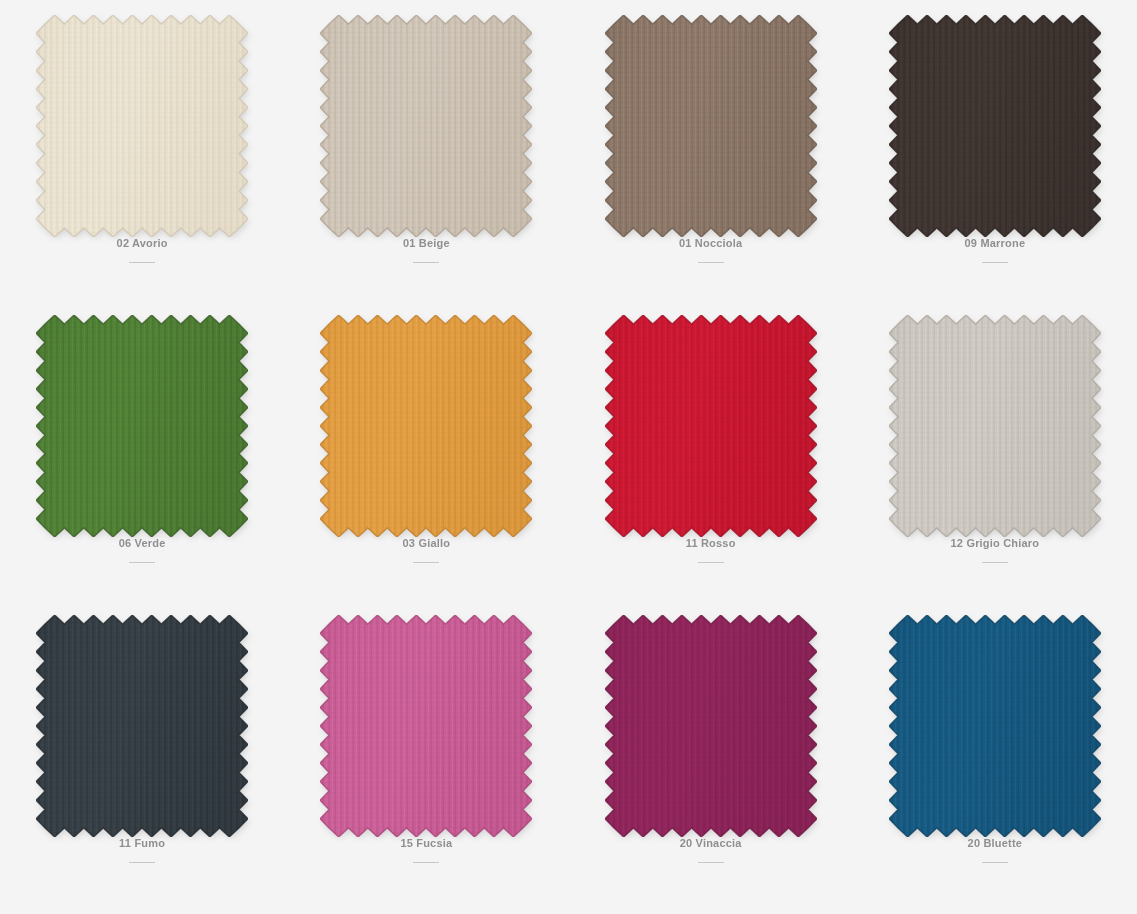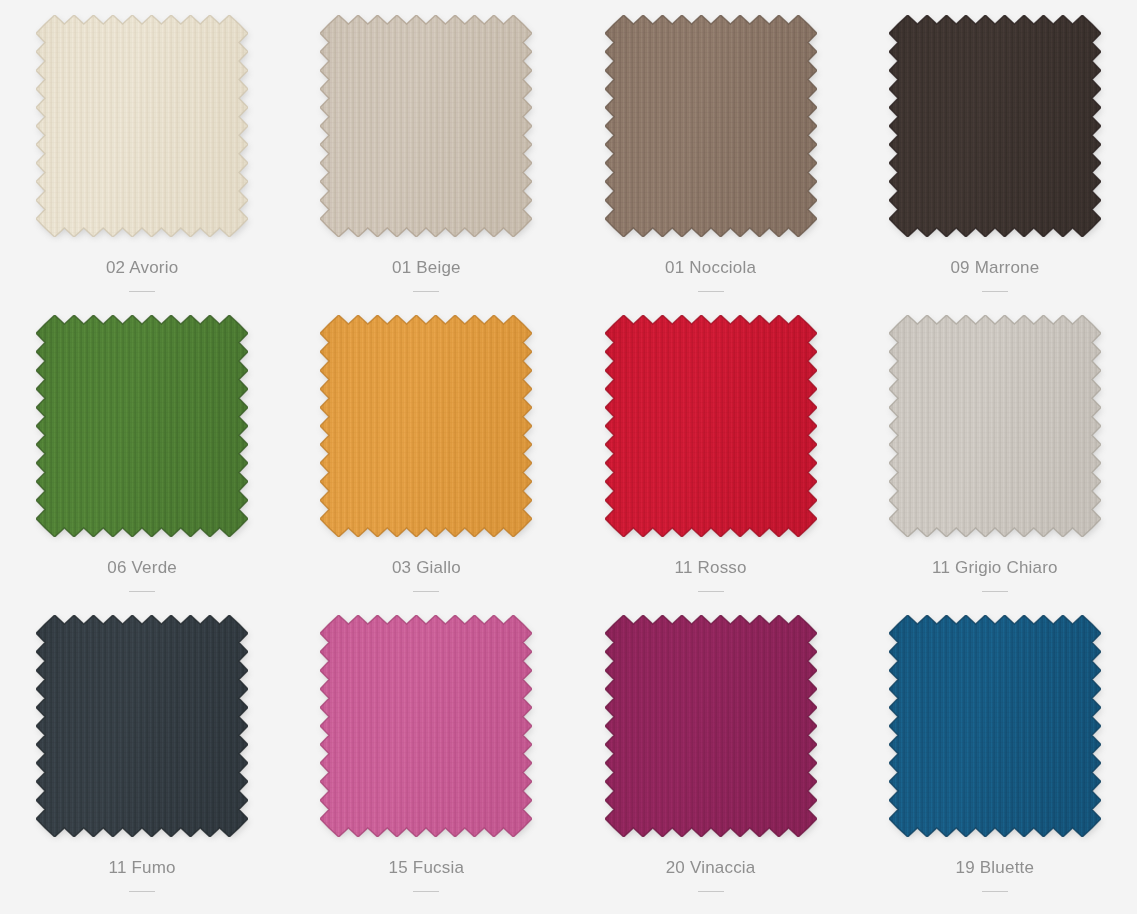--- a/index.html
+++ b/index.html
@@ -51,26 +51,25 @@
 
   .swatch-fabric {
     position: absolute;
     left: 0;
     top: 0;
     width: 212px;
     height: 222px;
   }
 
   .swatch-label {
-    margin-top: 22px;
-    font-size: 17px;
+    font-size: 11px;
     line-height: 1.1;
     color: #8f8f8f;
     letter-spacing: 0.2px;
-    font-weight: 400;
+    font-weight: 700;
     text-align: center;
     white-space: nowrap;
   }
 
   .swatch-divider {
     margin-top: 13px;
     width: 26px;
     height: 1px;
     background: #c8c8c8;
   }
@@ -349,21 +348,21 @@
               <polygon points="9.0,9.0 18.7,0.0 28.4,9.0 38.1,0.0 47.8,9.0 57.5,0.0 67.2,9.0 76.9,0.0 86.6,9.0 96.3,0.0 106.0,9.0 115.7,0.0 125.4,9.0 135.1,0.0 144.8,9.0 154.5,0.0 164.2,9.0 173.9,0.0 183.6,9.0 193.3,0.0 203.0,9.0 212.0,18.3 203.0,27.5 212.0,36.8 203.0,46.1 212.0,55.4 203.0,64.6 212.0,73.9 203.0,83.2 212.0,92.5 203.0,101.7 212.0,111.0 203.0,120.3 212.0,129.5 203.0,138.8 212.0,148.1 203.0,157.4 212.0,166.6 203.0,175.9 212.0,185.2 203.0,194.5 212.0,203.7 203.0,213.0 193.3,222.0 183.6,213.0 173.9,222.0 164.2,213.0 154.5,222.0 144.8,213.0 135.1,222.0 125.4,213.0 115.7,222.0 106.0,213.0 96.3,222.0 86.6,213.0 76.9,222.0 67.2,213.0 57.5,222.0 47.8,213.0 38.1,222.0 28.4,213.0 18.7,222.0 9.0,213.0 0.0,203.7 9.0,194.5 0.0,185.2 9.0,175.9 0.0,166.6 9.0,157.4 0.0,148.1 9.0,138.8 0.0,129.5 9.0,120.3 0.0,111.0 9.0,101.7 0.0,92.5 9.0,83.2 0.0,73.9 9.0,64.6 0.0,55.4 9.0,46.1 0.0,36.8 9.0,27.5 0.0,18.3"></polygon>
             </clipPath>
           </defs>
           <g clip-path="url(#clip7)">
             <rect width="212" height="222" fill="url(#tex7)"></rect>
             <rect width="212" height="222" fill="url(#sheen7)"></rect>
           </g>
           <polygon points="9.0,9.0 18.7,0.0 28.4,9.0 38.1,0.0 47.8,9.0 57.5,0.0 67.2,9.0 76.9,0.0 86.6,9.0 96.3,0.0 106.0,9.0 115.7,0.0 125.4,9.0 135.1,0.0 144.8,9.0 154.5,0.0 164.2,9.0 173.9,0.0 183.6,9.0 193.3,0.0 203.0,9.0 212.0,18.3 203.0,27.5 212.0,36.8 203.0,46.1 212.0,55.4 203.0,64.6 212.0,73.9 203.0,83.2 212.0,92.5 203.0,101.7 212.0,111.0 203.0,120.3 212.0,129.5 203.0,138.8 212.0,148.1 203.0,157.4 212.0,166.6 203.0,175.9 212.0,185.2 203.0,194.5 212.0,203.7 203.0,213.0 193.3,222.0 183.6,213.0 173.9,222.0 164.2,213.0 154.5,222.0 144.8,213.0 135.1,222.0 125.4,213.0 115.7,222.0 106.0,213.0 96.3,222.0 86.6,213.0 76.9,222.0 67.2,213.0 57.5,222.0 47.8,213.0 38.1,222.0 28.4,213.0 18.7,222.0 9.0,213.0 0.0,203.7 9.0,194.5 0.0,185.2 9.0,175.9 0.0,166.6 9.0,157.4 0.0,148.1 9.0,138.8 0.0,129.5 9.0,120.3 0.0,111.0 9.0,101.7 0.0,92.5 9.0,83.2 0.0,73.9 9.0,64.6 0.0,55.4 9.0,46.1 0.0,36.8 9.0,27.5 0.0,18.3" fill="none" stroke="#aaa49b" stroke-width="1.4" stroke-opacity="0.75"></polygon>
         </svg>
       </div>
-      <div class="swatch-label">11 Grigio Chiaro</div>
+      <div class="swatch-label">12 Grigio Chiaro</div>
       <div class="swatch-divider"></div>
     </div>
     <div class="swatch-cell">
       <div class="swatch-figure">
         <svg class="swatch-shadow" viewBox="0 0 212 222">
           <polygon points="9.0,9.0 18.7,0.0 28.4,9.0 38.1,0.0 47.8,9.0 57.5,0.0 67.2,9.0 76.9,0.0 86.6,9.0 96.3,0.0 106.0,9.0 115.7,0.0 125.4,9.0 135.1,0.0 144.8,9.0 154.5,0.0 164.2,9.0 173.9,0.0 183.6,9.0 193.3,0.0 203.0,9.0 212.0,18.3 203.0,27.5 212.0,36.8 203.0,46.1 212.0,55.4 203.0,64.6 212.0,73.9 203.0,83.2 212.0,92.5 203.0,101.7 212.0,111.0 203.0,120.3 212.0,129.5 203.0,138.8 212.0,148.1 203.0,157.4 212.0,166.6 203.0,175.9 212.0,185.2 203.0,194.5 212.0,203.7 203.0,213.0 193.3,222.0 183.6,213.0 173.9,222.0 164.2,213.0 154.5,222.0 144.8,213.0 135.1,222.0 125.4,213.0 115.7,222.0 106.0,213.0 96.3,222.0 86.6,213.0 76.9,222.0 67.2,213.0 57.5,222.0 47.8,213.0 38.1,222.0 28.4,213.0 18.7,222.0 9.0,213.0 0.0,203.7 9.0,194.5 0.0,185.2 9.0,175.9 0.0,166.6 9.0,157.4 0.0,148.1 9.0,138.8 0.0,129.5 9.0,120.3 0.0,111.0 9.0,101.7 0.0,92.5 9.0,83.2 0.0,73.9 9.0,64.6 0.0,55.4 9.0,46.1 0.0,36.8 9.0,27.5 0.0,18.3" fill="#8d8d8d" transform="translate(1.5,3)"></polygon>
         </svg>
         <svg class="swatch-fabric" viewBox="0 0 212 222">
           <defs>
             <pattern id="tex8" width="6" height="5" patternUnits="userSpaceOnUse">
@@ -489,16 +488,16 @@
               <polygon points="9.0,9.0 18.7,0.0 28.4,9.0 38.1,0.0 47.8,9.0 57.5,0.0 67.2,9.0 76.9,0.0 86.6,9.0 96.3,0.0 106.0,9.0 115.7,0.0 125.4,9.0 135.1,0.0 144.8,9.0 154.5,0.0 164.2,9.0 173.9,0.0 183.6,9.0 193.3,0.0 203.0,9.0 212.0,18.3 203.0,27.5 212.0,36.8 203.0,46.1 212.0,55.4 203.0,64.6 212.0,73.9 203.0,83.2 212.0,92.5 203.0,101.7 212.0,111.0 203.0,120.3 212.0,129.5 203.0,138.8 212.0,148.1 203.0,157.4 212.0,166.6 203.0,175.9 212.0,185.2 203.0,194.5 212.0,203.7 203.0,213.0 193.3,222.0 183.6,213.0 173.9,222.0 164.2,213.0 154.5,222.0 144.8,213.0 135.1,222.0 125.4,213.0 115.7,222.0 106.0,213.0 96.3,222.0 86.6,213.0 76.9,222.0 67.2,213.0 57.5,222.0 47.8,213.0 38.1,222.0 28.4,213.0 18.7,222.0 9.0,213.0 0.0,203.7 9.0,194.5 0.0,185.2 9.0,175.9 0.0,166.6 9.0,157.4 0.0,148.1 9.0,138.8 0.0,129.5 9.0,120.3 0.0,111.0 9.0,101.7 0.0,92.5 9.0,83.2 0.0,73.9 9.0,64.6 0.0,55.4 9.0,46.1 0.0,36.8 9.0,27.5 0.0,18.3"></polygon>
             </clipPath>
           </defs>
           <g clip-path="url(#clip11)">
             <rect width="212" height="222" fill="url(#tex11)"></rect>
             <rect width="212" height="222" fill="url(#sheen11)"></rect>
           </g>
           <polygon points="9.0,9.0 18.7,0.0 28.4,9.0 38.1,0.0 47.8,9.0 57.5,0.0 67.2,9.0 76.9,0.0 86.6,9.0 96.3,0.0 106.0,9.0 115.7,0.0 125.4,9.0 135.1,0.0 144.8,9.0 154.5,0.0 164.2,9.0 173.9,0.0 183.6,9.0 193.3,0.0 203.0,9.0 212.0,18.3 203.0,27.5 212.0,36.8 203.0,46.1 212.0,55.4 203.0,64.6 212.0,73.9 203.0,83.2 212.0,92.5 203.0,101.7 212.0,111.0 203.0,120.3 212.0,129.5 203.0,138.8 212.0,148.1 203.0,157.4 212.0,166.6 203.0,175.9 212.0,185.2 203.0,194.5 212.0,203.7 203.0,213.0 193.3,222.0 183.6,213.0 173.9,222.0 164.2,213.0 154.5,222.0 144.8,213.0 135.1,222.0 125.4,213.0 115.7,222.0 106.0,213.0 96.3,222.0 86.6,213.0 76.9,222.0 67.2,213.0 57.5,222.0 47.8,213.0 38.1,222.0 28.4,213.0 18.7,222.0 9.0,213.0 0.0,203.7 9.0,194.5 0.0,185.2 9.0,175.9 0.0,166.6 9.0,157.4 0.0,148.1 9.0,138.8 0.0,129.5 9.0,120.3 0.0,111.0 9.0,101.7 0.0,92.5 9.0,83.2 0.0,73.9 9.0,64.6 0.0,55.4 9.0,46.1 0.0,36.8 9.0,27.5 0.0,18.3" fill="none" stroke="#0d3e5c" stroke-width="1.4" stroke-opacity="0.75"></polygon>
         </svg>
       </div>
-      <div class="swatch-label">19 Bluette</div>
+      <div class="swatch-label">20 Bluette</div>
       <div class="swatch-divider"></div>
     </div>
   </div>
 
 </body></html>

